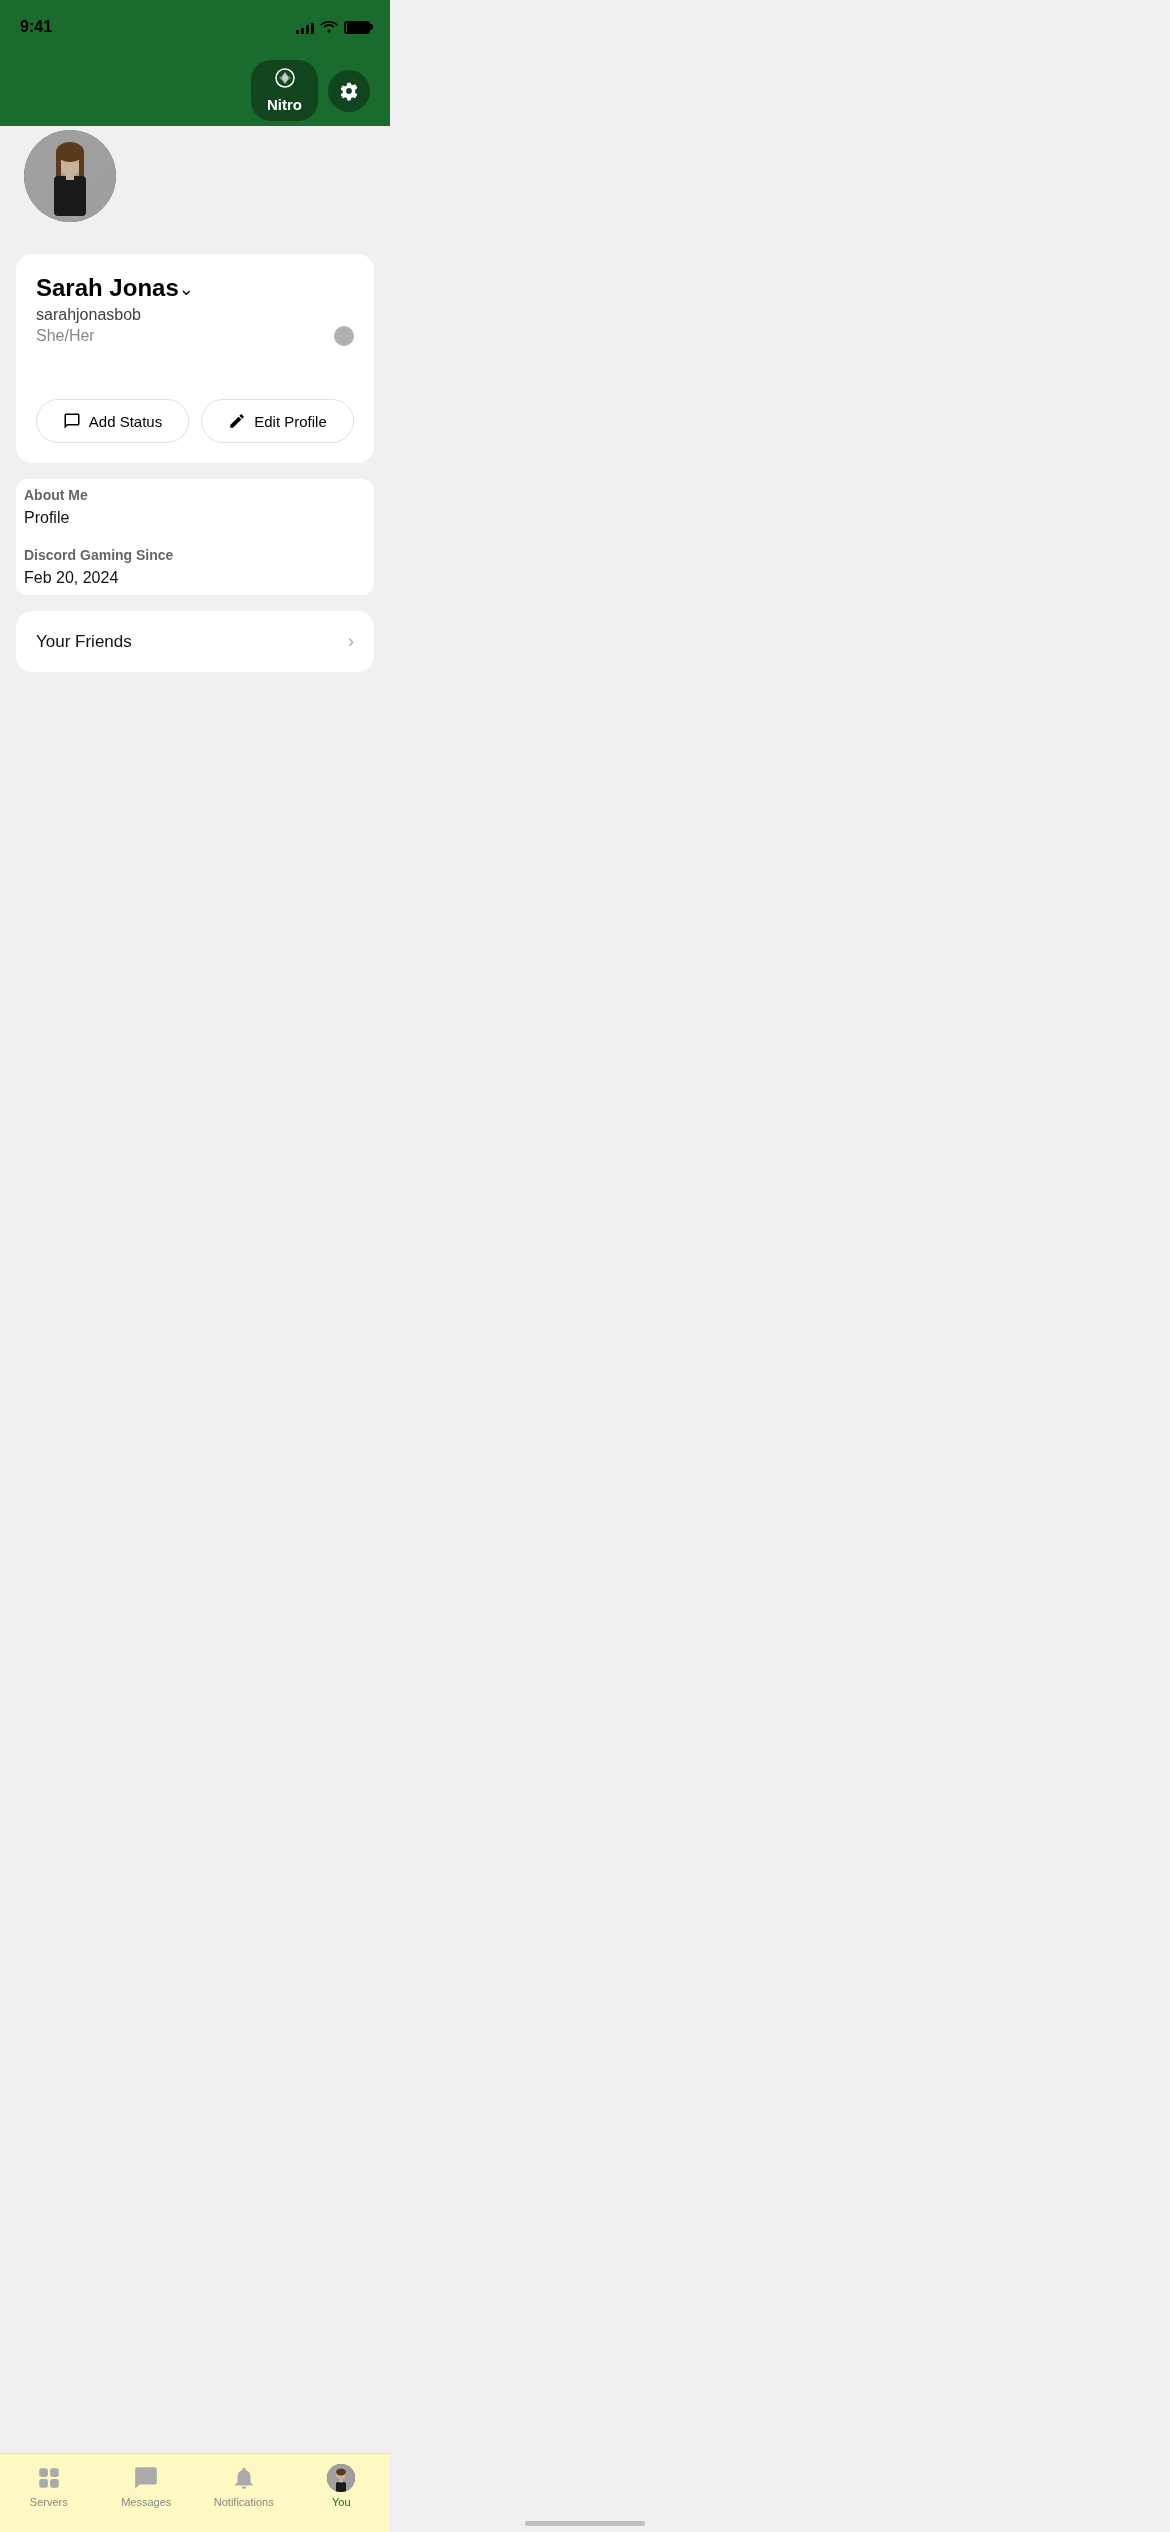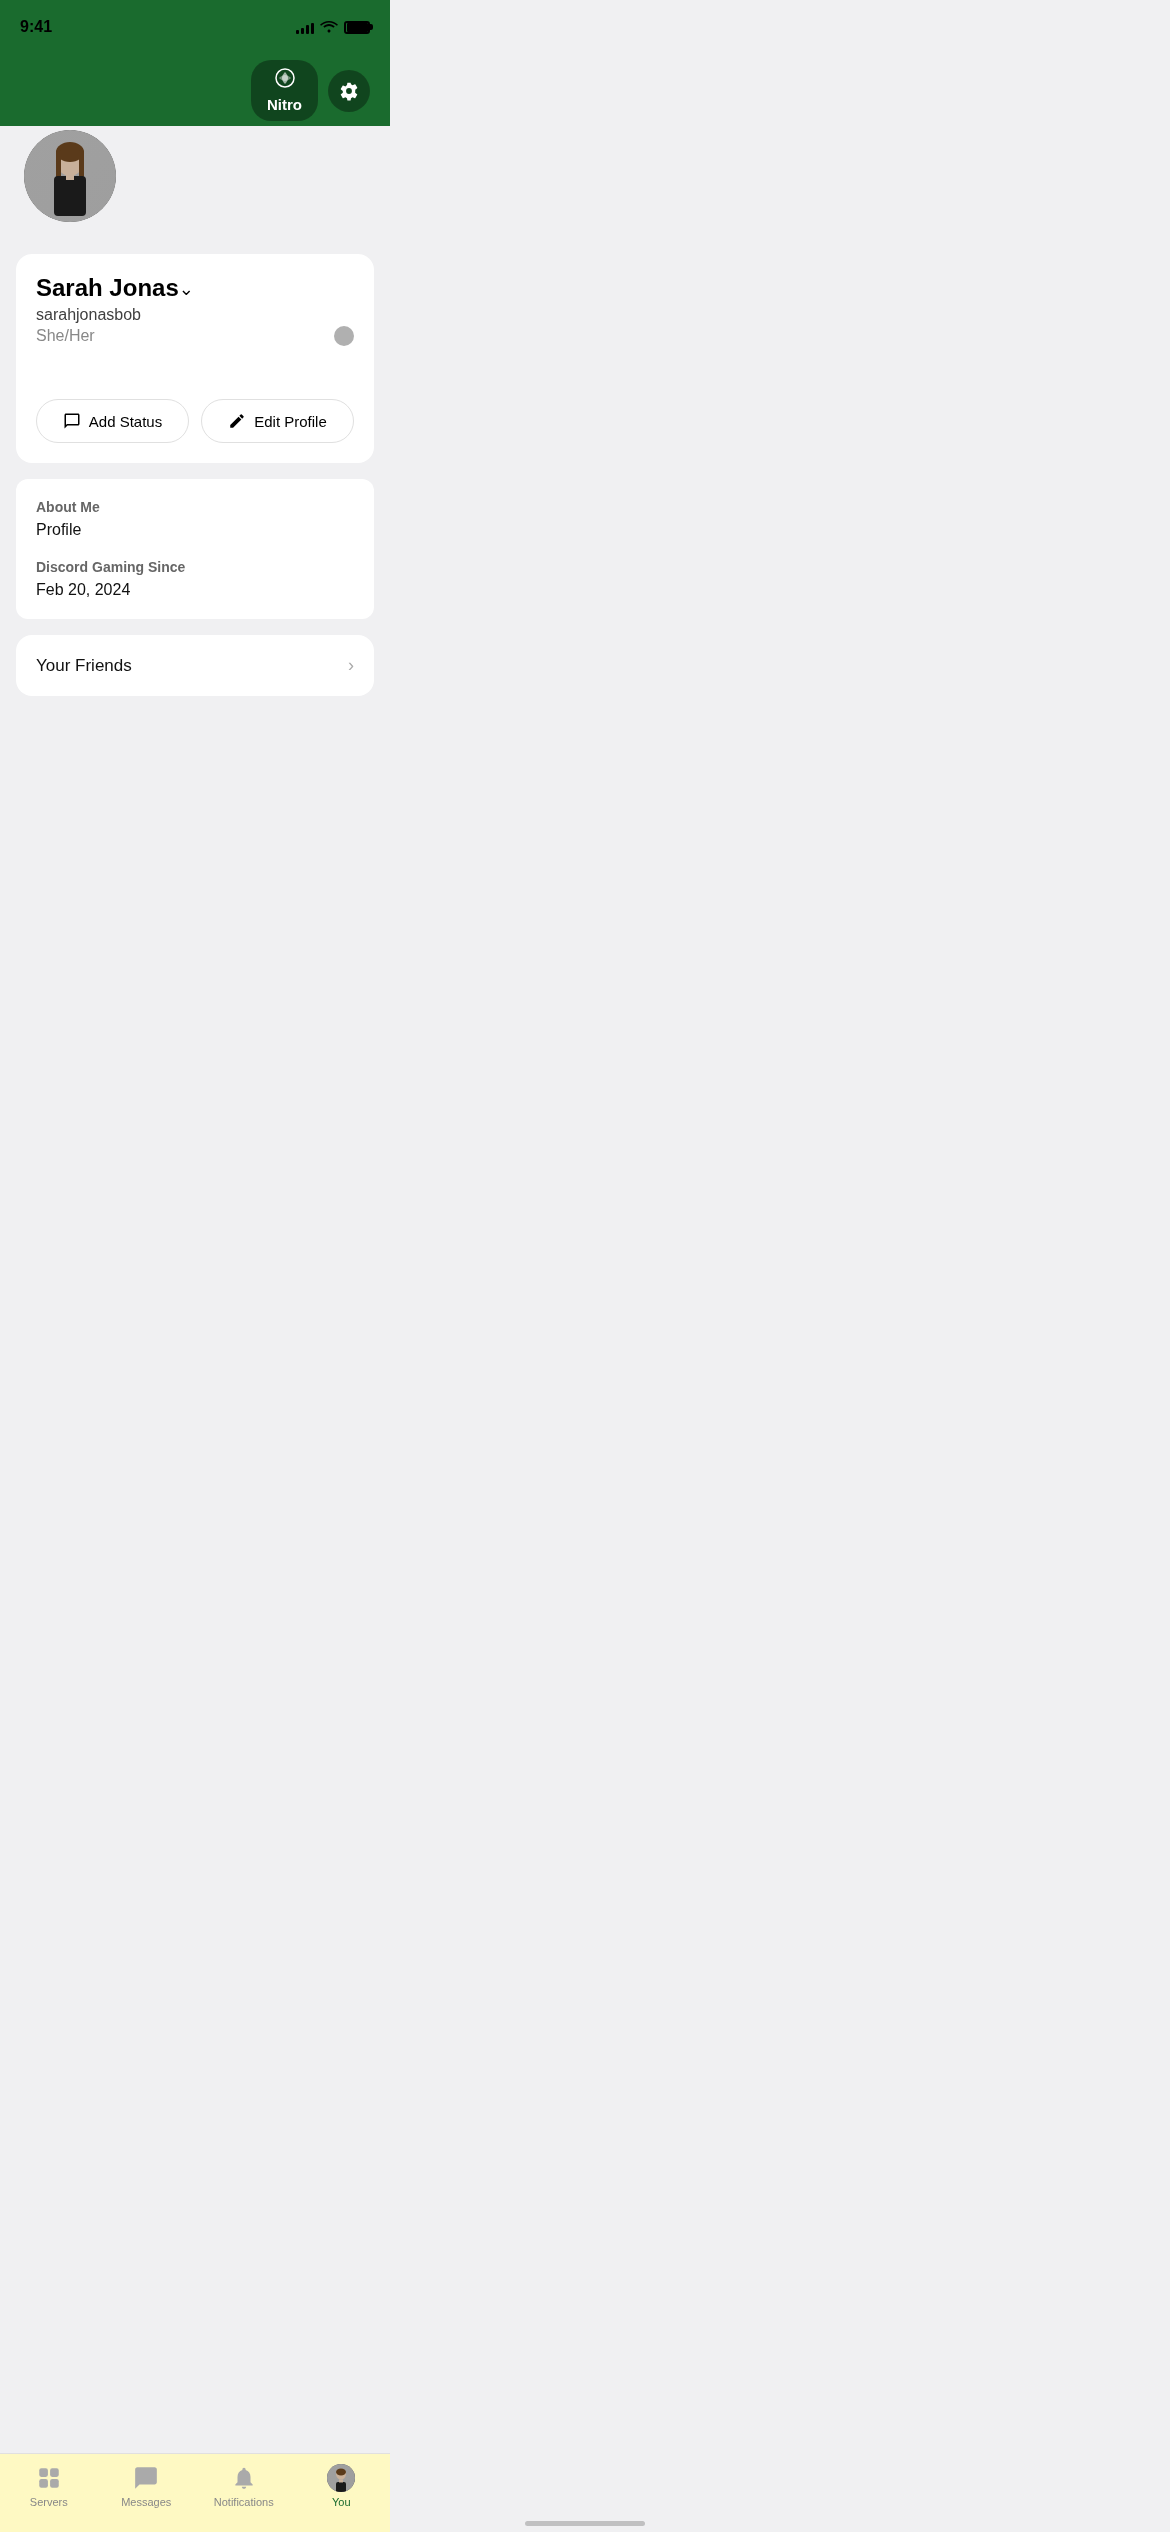--- a/index.html
+++ b/index.html
@@ -221,21 +221,21 @@
       font-size: 15px;
       font-weight: 500;
       color: #000;
       margin-top: 37px;
     }
 
     
     .info-card {
       background: #fff;
       border-radius: 12px;
-      padding: 20px;
+      padding: 8px;
       margin: 0 16px 16px;
     }
     .info-section-title {
       font-size: 14px;
       font-weight: 600;
       color: #666;
       margin-bottom: 6px;
     }
     .info-value {
       font-size: 16px;

